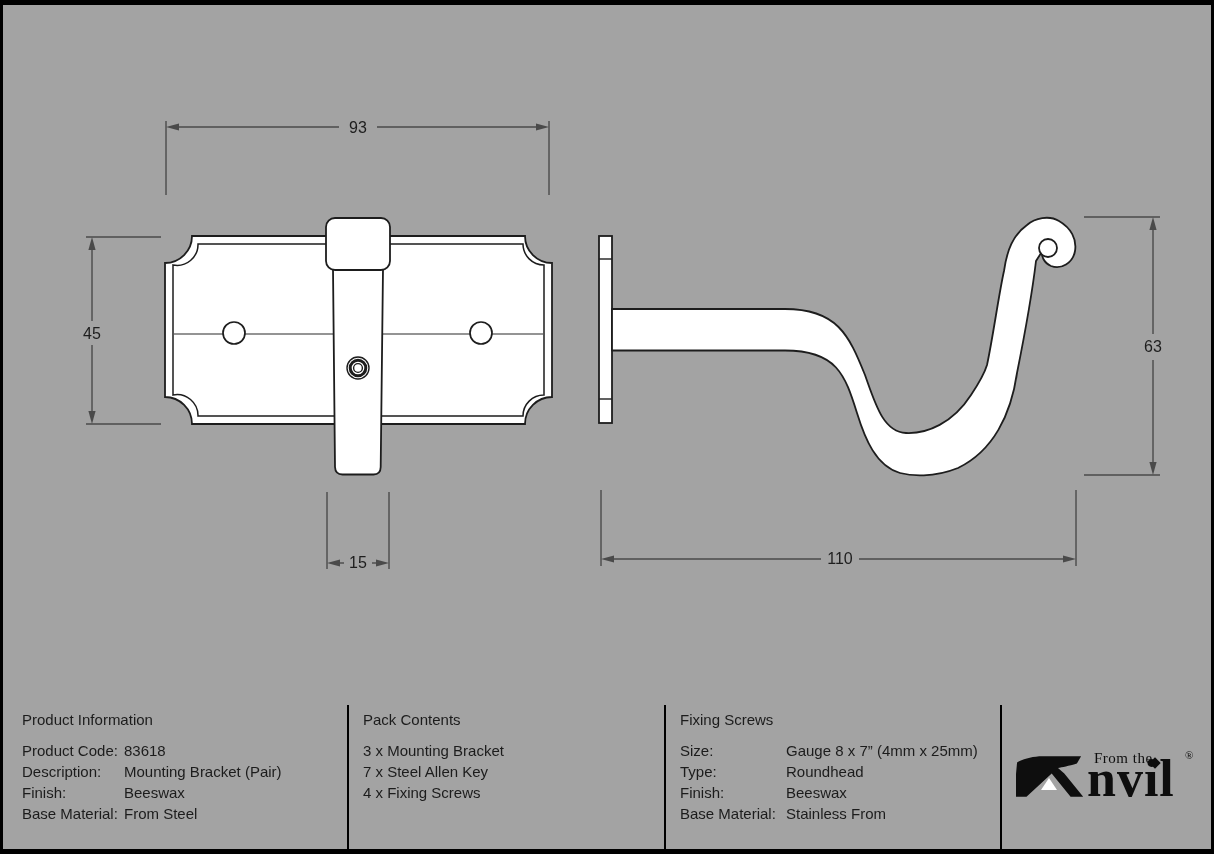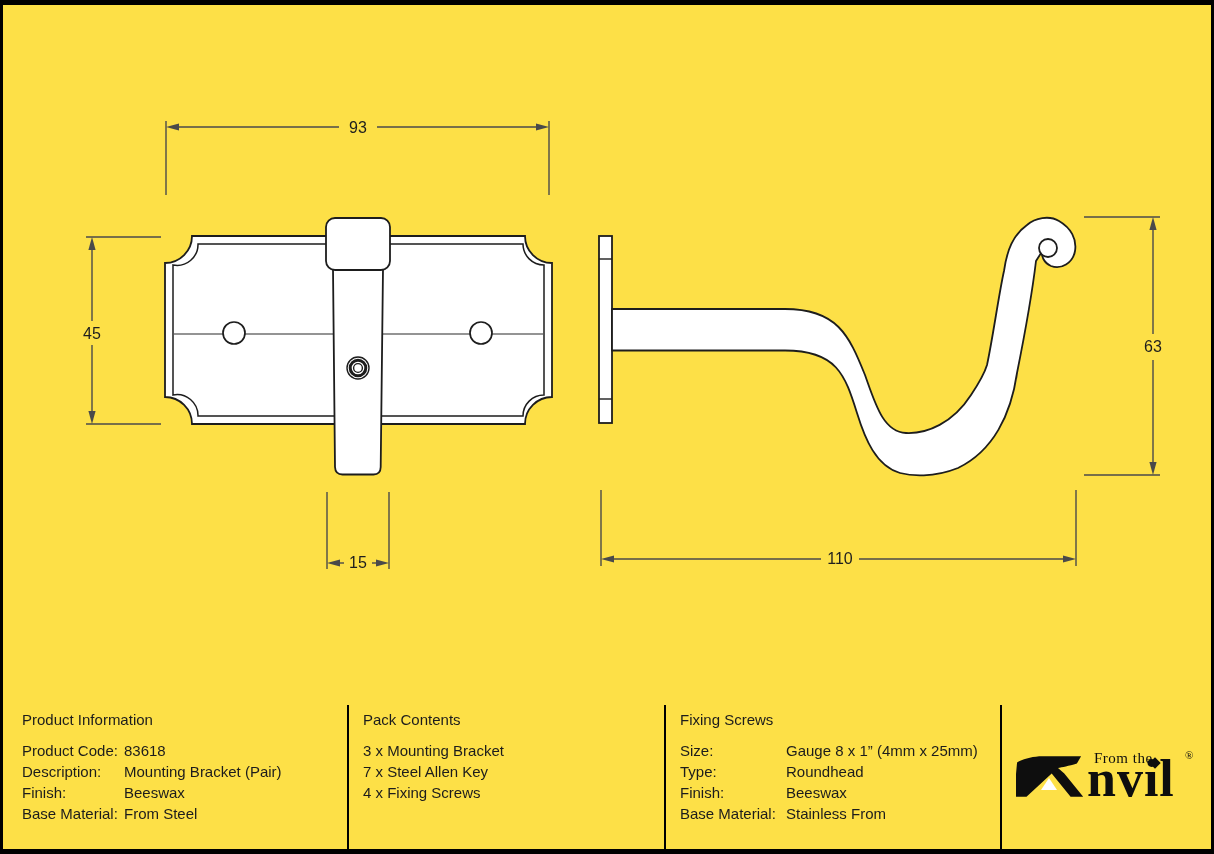--- a/index.html
+++ b/index.html
@@ -1,19 +1,19 @@
 <!DOCTYPE html>
 <html><head>
 <meta charset="utf-8">
 <style>
   html,body{margin:0;padding:0;background:#ffffff;}
   #sheet{
     position:relative;
     width:1214px;height:854px;
-    background:#fde047;
+    background:#a3a3a3;
     box-sizing:border-box;
     border:3px solid #000;
     border-bottom:5px solid #000;
     font-family:"Liberation Sans", sans-serif;
     color:#1c1c1c;
     overflow:hidden;
   }
   .abs{position:absolute;}
   .hline{position:absolute;background:#000;height:2px;}
   .vline{position:absolute;background:#000;width:2px;}
@@ -178,21 +178,21 @@
   <div class="txt hdr" style="left:360px;top:708px">Pack Contents</div>
   <div>
     <div class="txt" style="left:360px;top:739px">3 x Mounting Bracket</div>
     <div class="txt" style="left:360px;top:760px">7 x Steel Allen Key</div>
     <div class="txt" style="left:360px;top:781px">4 x Fixing Screws</div>
   </div>
 
   <div class="txt hdr" style="left:677px;top:708px">Fixing Screws</div>
   <div>
     <div class="txt" style="left:677px;top:739px">Size:</div>
-    <div class="txt" style="left:783px;top:739px">Gauge 8 x 1” (4mm x 25mm)</div>
+    <div class="txt" style="left:783px;top:739px">Gauge 8 x 7” (4mm x 25mm)</div>
     <div class="txt" style="left:677px;top:760px">Type:</div>
     <div class="txt" style="left:783px;top:760px">Roundhead</div>
     <div class="txt" style="left:677px;top:781px">Finish:</div>
     <div class="txt" style="left:783px;top:781px">Beeswax</div>
     <div class="txt" style="left:677px;top:802px">Base Material:</div>
     <div class="txt" style="left:783px;top:802px">Stainless From</div>
   </div>
 
   <div>
     <svg class="abs" style="left:1013px;top:747px" width="70" height="50" viewBox="0 0 70 50">

